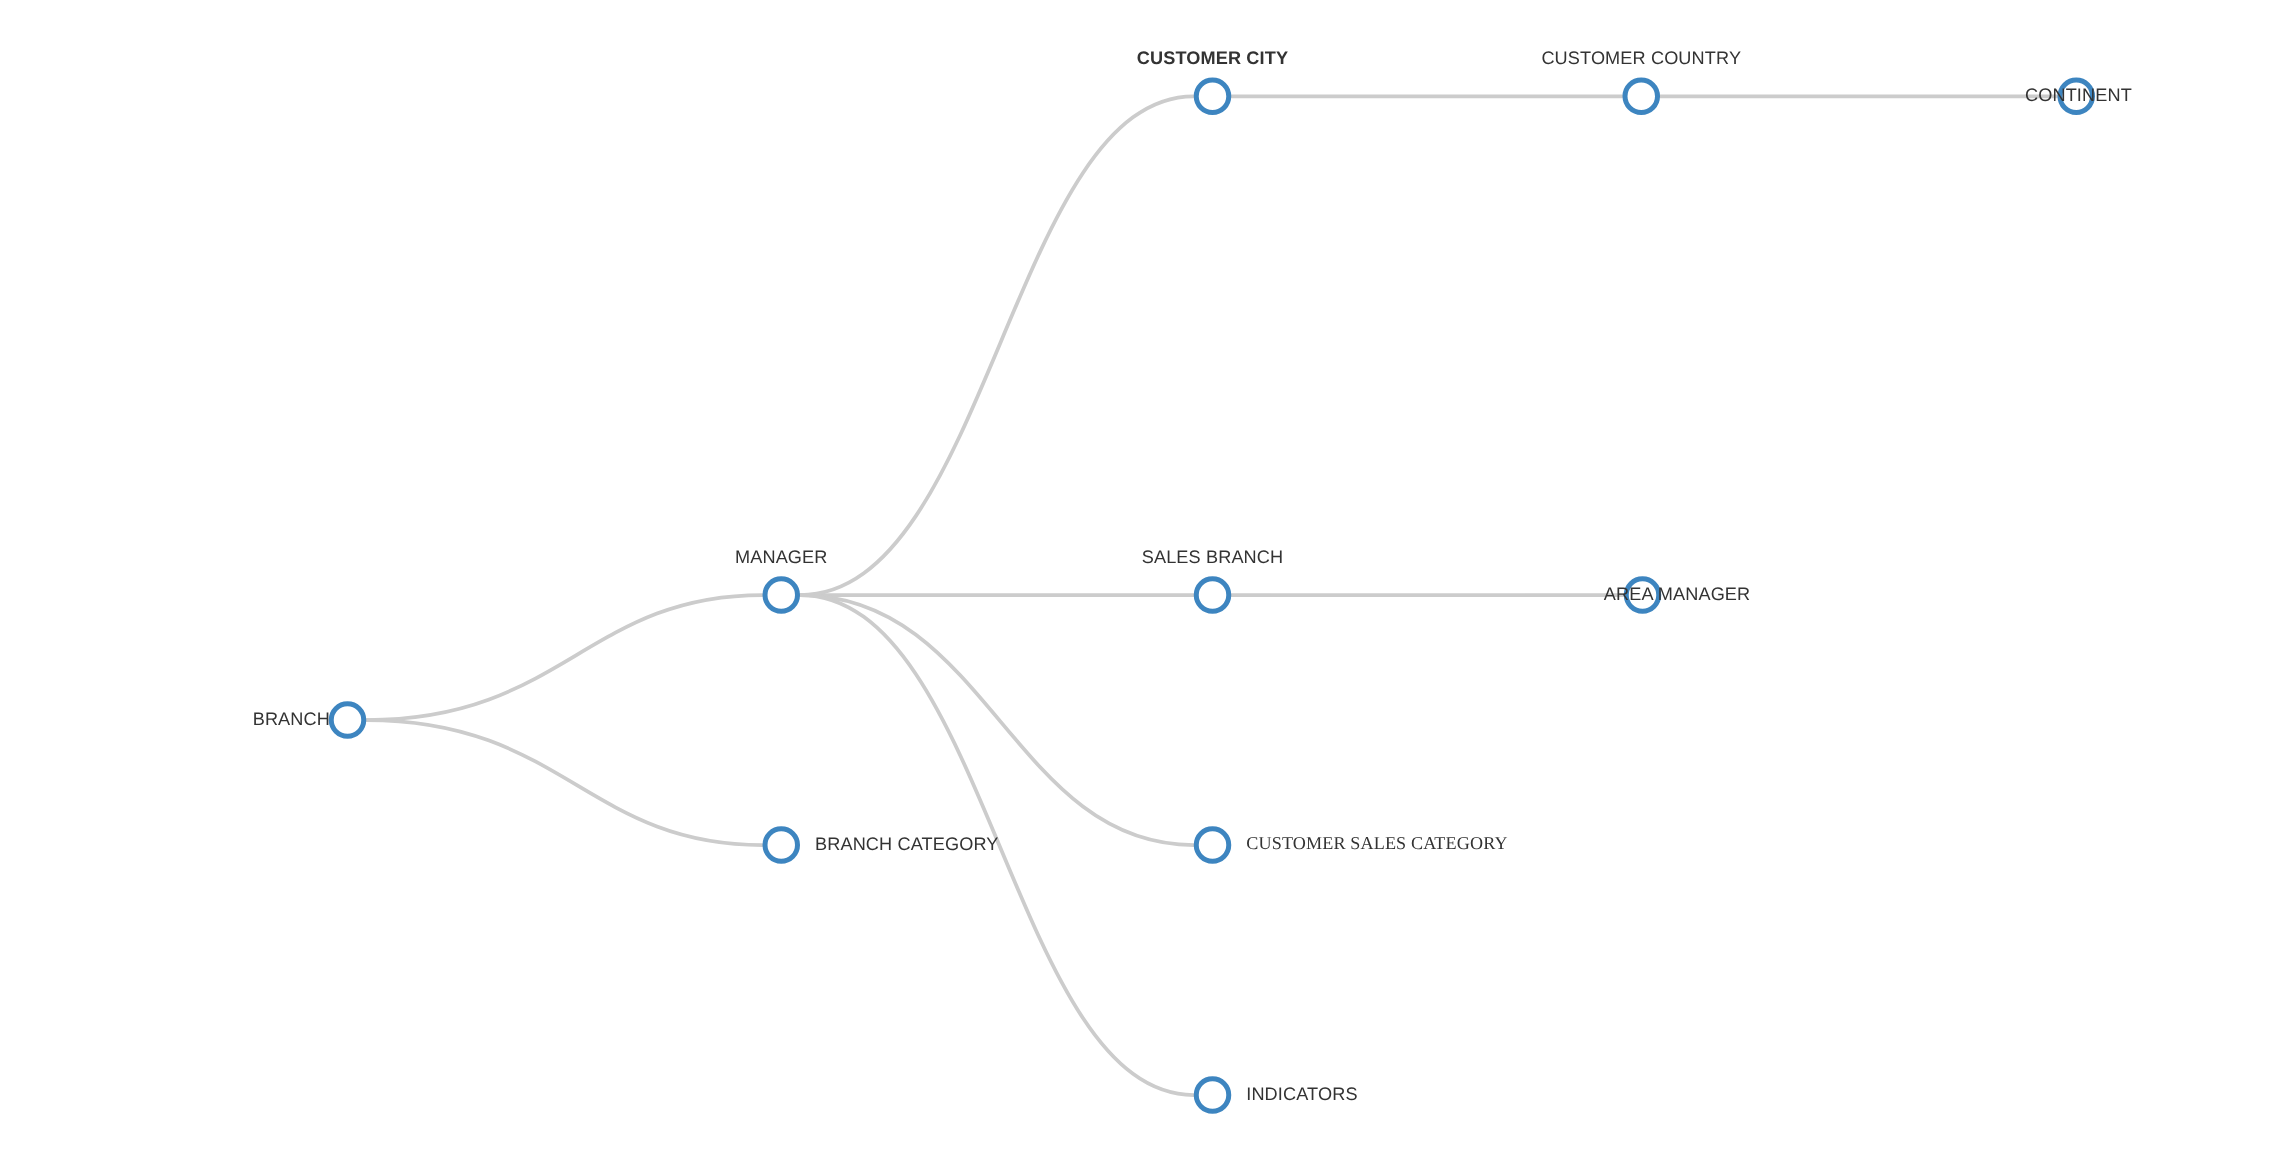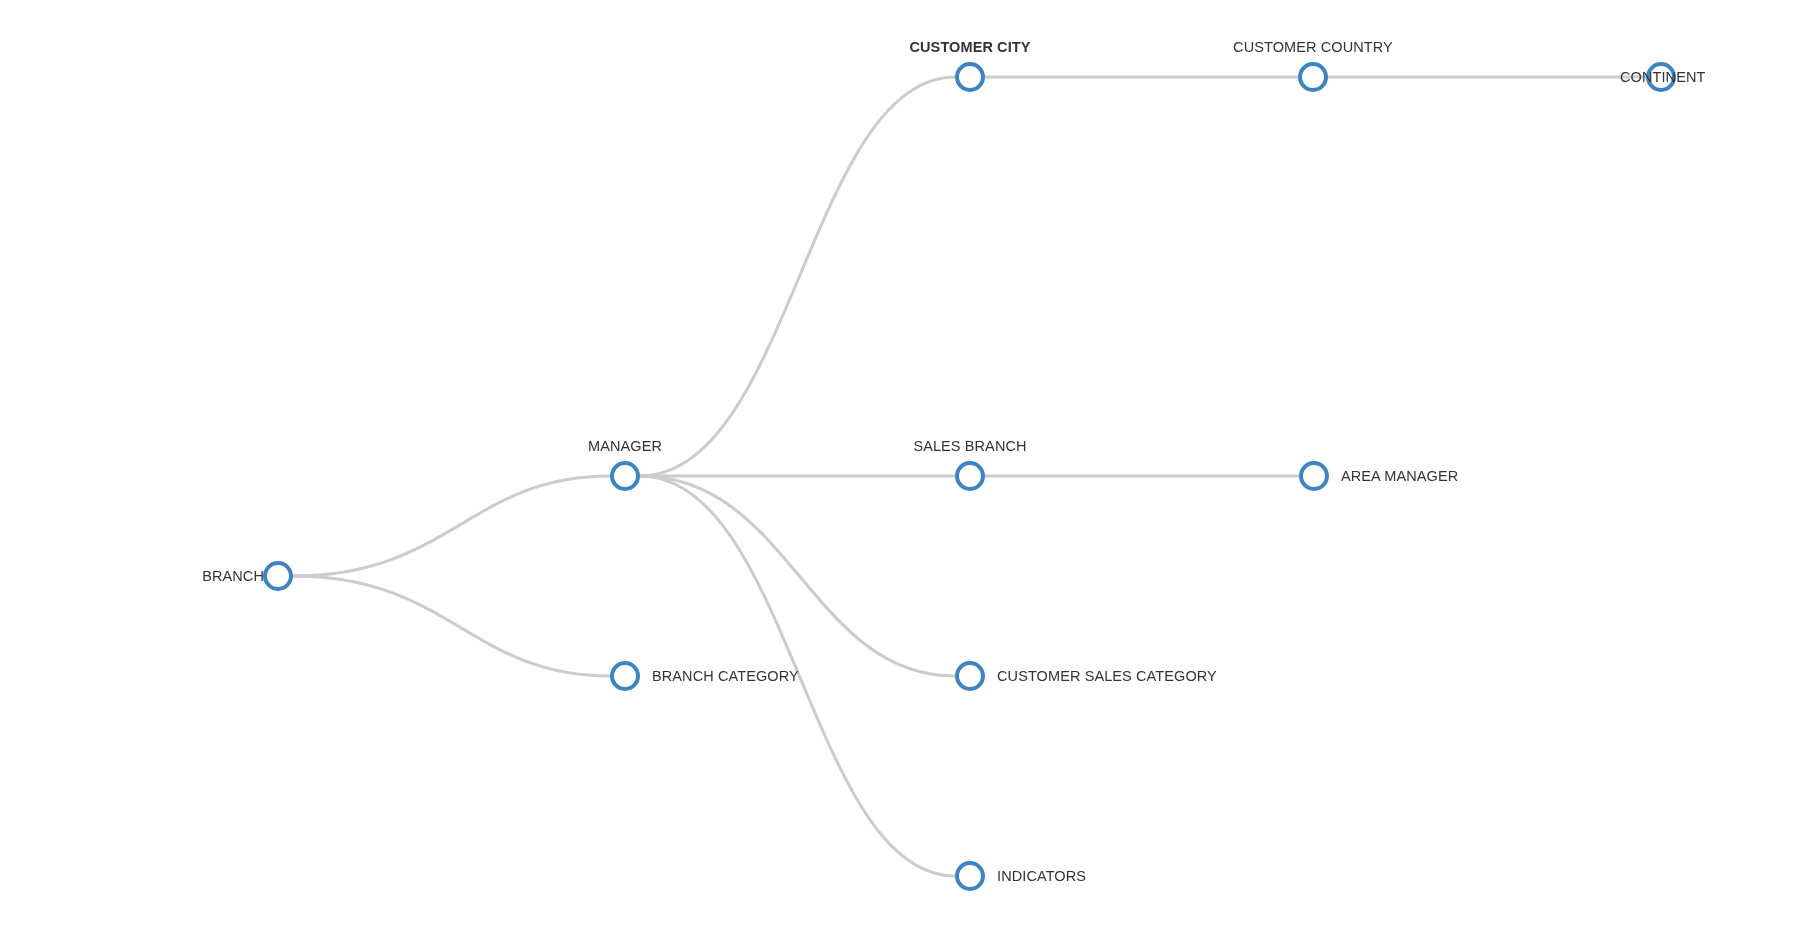--- a/index.html
+++ b/index.html
@@ -88,24 +88,24 @@
       <div class="node-label pos-left" style="left: 264px; top: 576px; color: rgb(51, 51, 51);">BRANCH</div>
       <div class="graph-node" style="left: 625px; top: 476px; border-color: rgb(61, 133, 192); background: rgb(255, 255, 255);"></div>
       <div class="node-label pos-top" style="left: 625px; top: 462px; color: rgb(51, 51, 51);">MANAGER</div>
       <div class="graph-node" style="left: 625px; top: 676px; border-color: rgb(61, 133, 192); background: rgb(255, 255, 255);"></div>
       <div class="node-label pos-right" style="left: 652px; top: 676px; color: rgb(51, 51, 51);">BRANCH CATEGORY</div>
       <div class="graph-node" style="left: 970px; top: 77px; border-color: rgb(61, 133, 192); background: rgb(255, 255, 255);"></div>
       <div class="node-label pos-top" style="left: 970px; top: 63px; color: rgb(51, 51, 51); font-weight: bold;">CUSTOMER CITY</div>
       <div class="graph-node" style="left: 970px; top: 476px; border-color: rgb(61, 133, 192); background: rgb(255, 255, 255);"></div>
       <div class="node-label pos-top" style="left: 970px; top: 462px; color: rgb(51, 51, 51);">SALES BRANCH</div>
       <div class="graph-node" style="left: 970px; top: 676px; border-color: rgb(61, 133, 192); background: rgb(255, 255, 255);"></div>
-      <div class="node-label pos-right" style="left: 997px; top: 676px; color: rgb(51, 51, 51);">CUSTOMER SALES CATEGORY</div>
+      <div class="node-label pos-right" style="left: 997px; top: 676px; color: rgb(51, 51, 51); font-family: Liberation Serif, serif;">CUSTOMER SALES CATEGORY</div>
       <div class="graph-node" style="left: 970px; top: 876px; border-color: rgb(61, 133, 192); background: rgb(255, 255, 255);"></div>
       <div class="node-label pos-right" style="left: 997px; top: 876px; color: rgb(51, 51, 51); text-align: center;">INDICATORS</div>
       <div class="graph-node" style="left: 1313px; top: 77px; border-color: rgb(61, 133, 192); background: rgb(255, 255, 255);"></div>
       <div class="node-label pos-top" style="left: 1313px; top: 63px; color: rgb(51, 51, 51);">CUSTOMER COUNTRY</div>
       <div class="graph-node" style="left: 1314px; top: 476px; border-color: rgb(61, 133, 192); background: rgb(255, 255, 255);"></div>
-      <div class="node-label pos-right" style="left: 1341px; top: 476px; color: rgb(51, 51, 51);">AREA MANAGER</div>
+      <div class="node-label pos-right" style="left: 1283px; top: 476px; color: rgb(51, 51, 51);">AREA MANAGER</div>
       <div class="graph-node" style="left: 1661px; top: 77px; border-color: rgb(61, 133, 192); background: rgb(255, 255, 255);"></div>
       <div class="node-label pos-right" style="left: 1592px; top: 77px; color: rgb(51, 51, 51); margin-left: 28px;">CONTINENT</div>
     </div>
 
 </div>
 
 </body></html>

